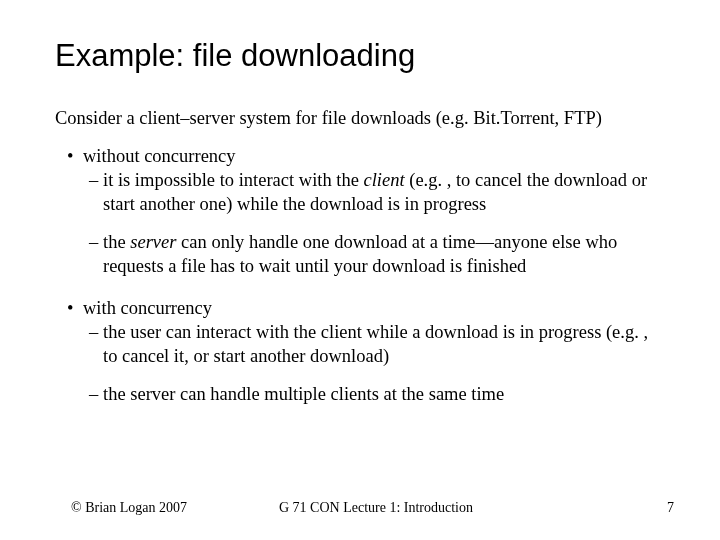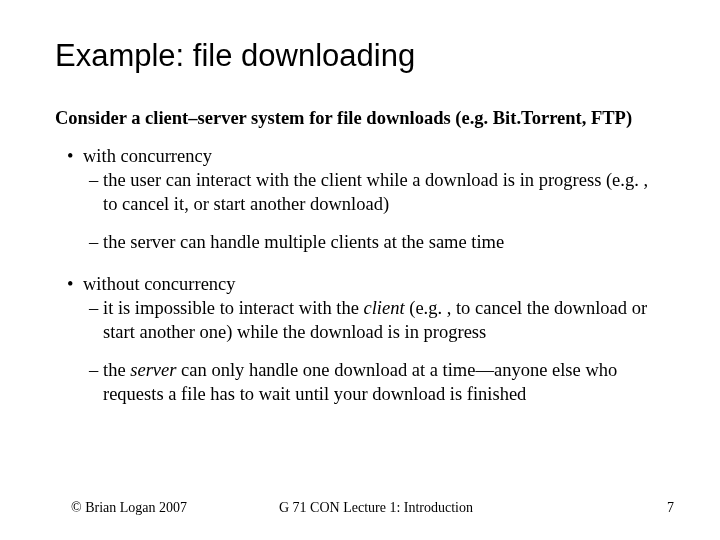--- a/index.html
+++ b/index.html
@@ -1,19 +1,19 @@
 <!DOCTYPE html>
 <html><head>
 <meta charset="utf-8">
 <style>
   * { margin: 0; padding: 0; box-sizing: border-box; }
   html, body { width: 720px; height: 540px; background: #fff; font-family: "Times New Roman", Times, serif; color: #000; }
   .slide { width: 720px; height: 540px; position: relative; padding: 38px 55px 0 55px; }
   .title { font-family: Arial, Helvetica, sans-serif; font-size: 31px; font-weight: 400; letter-spacing: 0px; margin-bottom: 32px; }
-  .intro { font-size: 18.5px; margin-bottom: 14px; line-height: 1.3; font-weight: bold; }
+  .intro { font-size: 18.5px; margin-bottom: 14px; line-height: 1.3; }
   .bullet-list { list-style: none; padding-left: 28px; }
   .bullet-item { position: relative; font-size: 18.5px; margin-bottom: 2px; line-height: 1.3; }
   .bullet-item::before { content: "•"; position: absolute; left: -16px; top: 0; }
   .dash-list { list-style: none; padding-left: 20px; margin-bottom: 18px; }
   .dash-item { position: relative; font-size: 18.5px; line-height: 1.3; margin-bottom: 14px; }
   .dash-item::before { content: "–"; position: absolute; left: -14px; top: 0; }
   .dash-item:last-child { margin-bottom: 0; }
   .italic { font-style: italic; }
   .footer { position: absolute; bottom: 24px; left: 16px; width: 720px; display: flex; justify-content: space-between; align-items: baseline; padding: 0 62px 0 55px; font-size: 14px; }
   .footer-left { }
@@ -22,39 +22,39 @@
 </style>
 </head>
 <body>
 
 <div class="slide">
   <h1 class="title">Example: file downloading</h1>
   <p class="intro">Consider a client–server system for file downloads (e.g. Bit.Torrent, FTP)</p>
 
   <ul class="bullet-list">
     <li class="bullet-item">
+      <span>without concurrency</span>
+      <ul class="dash-list">
+        <li class="dash-item">
+          <span>it is impossible to interact with the </span><span class="italic">client</span><span> (e.g. , to cancel the download or start another one) while the download is in progress</span>
+        </li>
+        <li class="dash-item">
+          <span>the </span><span class="italic">server</span><span> can only handle one download at a time—anyone else who requests a file has to wait until your download is finished</span>
+        </li>
+      </ul>
+    </li>
+
+    <li class="bullet-item">
       <span>with concurrency</span>
       <ul class="dash-list">
         <li class="dash-item">
           <span>the user can interact with the client while a download is in progress (e.g. , to cancel it, or start another download)</span><span class="italic"></span><span></span>
         </li>
         <li class="dash-item">
           <span>the server can handle multiple clients at the same time</span><span class="italic"></span><span></span>
-        </li>
-      </ul>
-    </li>
-
-    <li class="bullet-item">
-      <span>without concurrency</span>
-      <ul class="dash-list">
-        <li class="dash-item">
-          <span>it is impossible to interact with the </span><span class="italic">client</span><span> (e.g. , to cancel the download or start another one) while the download is in progress</span>
-        </li>
-        <li class="dash-item">
-          <span>the </span><span class="italic">server</span><span> can only handle one download at a time—anyone else who requests a file has to wait until your download is finished</span>
         </li>
       </ul>
     </li>
   </ul>
 
   <div class="footer">
     <span class="footer-left">© Brian Logan 2007</span>
     <span class="footer-center">G 71 CON Lecture 1: Introduction</span>
     <span class="footer-right">7</span>
   </div>

